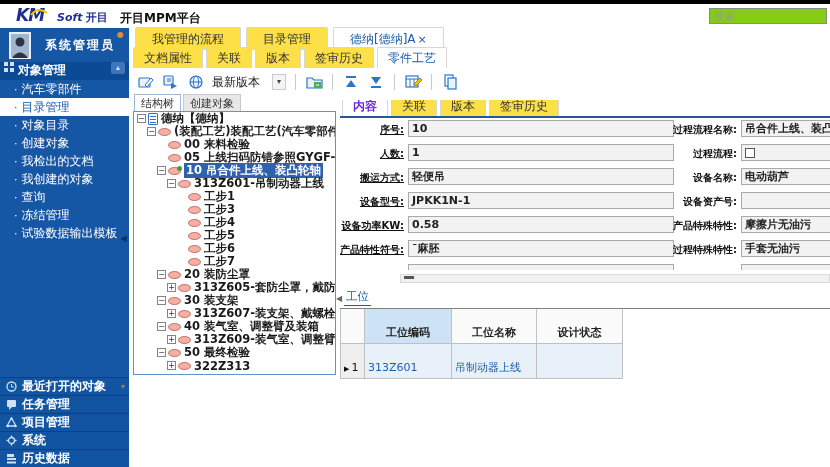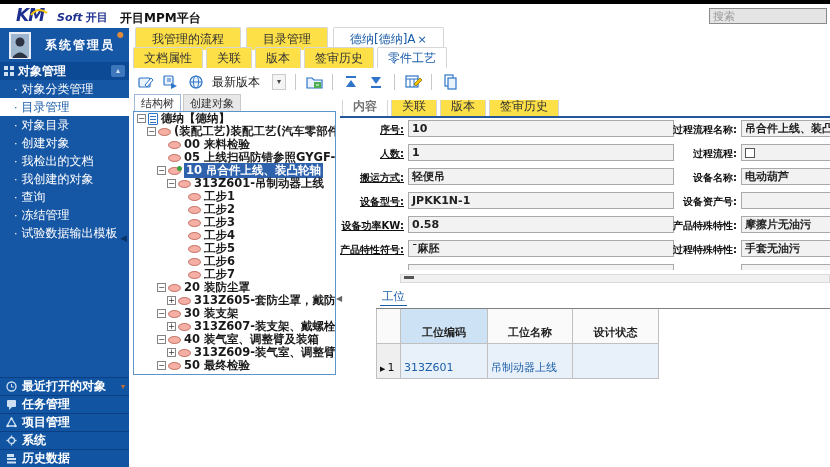--- a/index.html
+++ b/index.html
@@ -8,28 +8,28 @@
   
   #top-strip{position:absolute;left:0;top:0;width:830px;height:4px;background:#000;}
   #header{position:absolute;left:0;top:4px;width:830px;height:24px;background:#fff;}
   #logo{position:absolute;left:16px;top:1px;display:flex;align-items:baseline;}
   .lg-km{font-style:italic;font-weight:900;font-size:17px;color:#1D2F8F;letter-spacing:-1px;position:relative;}
   .lg-swoosh{position:absolute;left:14px;top:3px;}
   .lg-soft{font-style:italic;font-weight:bold;font-size:11px;color:#1D2F8F;margin-left:13px;}
   .lg-kaimu{font-weight:bold;font-size:11px;color:#1D2F8F;margin-left:3px;}
   #app-title{position:absolute;left:120px;top:6px;font-weight:bold;font-size:12px;color:#111;}
   #search{position:absolute;right:3px;top:4px;width:110px;height:14px;border:1px solid #8A8A8A;
-          font-size:11px;padding:0 3px;color:#333;background:#e5e5e5;}
+          font-size:11px;padding:0 3px;color:#333;background:#84cc16;}
   #search::placeholder{color:#999;}
   
   #sidebar{position:absolute;left:0;top:28px;width:129px;height:439px;background:#1657A5;overflow:hidden;}
   #user-row{height:34px;display:flex;align-items:center;padding-left:9px;}
   #user-name{color:#fff;font-weight:bold;font-size:12px;margin-left:14px;letter-spacing:2px;}
   #pin-dot{position:absolute;left:117px;top:2px;color:#E08A3C;font-size:8px;}
-  .sect-head{height:18px;background:#0D4A95;display:flex;align-items:center;padding:0 4px;color:#fff;font-weight:bold;}
+  .sect-head{height:18px;background:#0D4A95;display:flex;padding:0 4px;color:#fff;font-weight:bold;}
   .sect-head .s-ico{margin-right:4px;display:inline-flex;}
   .sect-head .s-arrow{margin-left:auto;width:14px;height:12px;background:#3C77BC;border-radius:2px;
         color:#CFE0F2;font-size:8px;line-height:12px;text-align:center;}
   .menu-item{height:18px;line-height:18px;color:#fff;padding-left:14px;white-space:nowrap;cursor:pointer;}
   .menu-item .bullet{margin-right:4px;font-size:11px;}
   .menu-item.sel{background:#fff;color:#1A5CA8;font-weight:normal;}
   #side-collapse{position:absolute;left:120px;top:205px;color:#0A3468;font-size:9px;}
   #bottom-menu{position:absolute;left:0;bottom:0;width:129px;}
   .bitem{height:17px;display:flex;align-items:center;gap:5px;padding-left:6px;color:#fff;font-weight:bold;
          border-top:1px solid #0A3E85;background:#1155A2;}
@@ -70,37 +70,37 @@
   .ticon.grn:after{content:"";position:absolute;right:-2px;top:-2px;width:5px;height:5px;background:#3EA13E;border-radius:50%;}
   .tlabel{font-weight:bold;font-size:11.5px;color:#1A1A1A;}
   .tnode.sel .tlabel{background:#2F62AD;color:#fff;padding:0 2px;}
   .lv0{padding-left:3px;} .lv1{padding-left:13px;} .lv2{padding-left:23px;} .lv3{padding-left:33px;} .lv4{padding-left:43px;}
   #splitter{position:absolute;left:203px;top:0;width:5px;height:371px;}
   #splitter .sp-arrow{position:absolute;left:0;top:198px;color:#666;font-size:8px;}
   
   #detail-panel{position:absolute;left:207px;top:4px;right:0;bottom:0;overflow:hidden;}
   #detail-tabs{display:flex;align-items:flex-end;height:16px;gap:3px;padding-left:2px;}
   #detail-tabs .tab{padding:1px 10px 1px;}
-  #detail-tabs .tab.dactive{background:#fff;color:#737373;font-weight:bold;}
+  #detail-tabs .tab.dactive{background:#fff;color:#6d28d9;font-weight:bold;}
   #dline{height:2px;background:#24569B;}
   #form{position:relative;height:154px;overflow:hidden;}
   .frow{position:relative;height:24px;}
   .flabel{position:absolute;top:5px;font-size:10px;font-weight:bold;color:#111;white-space:nowrap;text-align:right;}
   .llab{left:0;width:64px;text-decoration:underline;}
   .rlab{left:310px;width:87px;}
   .finput{position:absolute;top:2px;height:15px;border:1px solid #A9A9A9;background:#F2F2F2;
           font-size:11px;font-weight:bold;color:#222;line-height:15px;padding:0 3px;white-space:nowrap;overflow:hidden;}
   .lin{left:68px;width:258px;}
   .rin{left:401px;width:90px;}
   .cb{display:inline-block;width:8px;height:8px;border:1px solid #555;background:#fff;margin-top:3px;}
   .frow.partial{height:8px;overflow:hidden;}
   #hscroll{position:relative;margin-top:2px;margin-left:60px;height:7px;background:#F1F1F1;border:1px solid #DADADA;}
   #hscroll .thumb{position:absolute;left:3px;top:1px;width:10px;height:3px;background:#555;}
   
-  #station{position:relative;margin-top:6px;margin-left:36px;}
+  #station{position:relative;margin-top:6px;}
   #station-title{display:inline-block;margin-left:4px;color:#1A5BA8;font-size:11.5px;border-bottom:1px solid #1A5BA8;
       padding:0 2px 1px;cursor:pointer;}
   #station-rule{height:1px;background:#808080;margin-top:2px;}
   .strow{display:flex;font-size:11px;}
   .scell{box-sizing:border-box;border-right:1px solid #C0C0C0;border-bottom:1px solid #C0C0C0;height:14px;line-height:13px;
          padding:17px 3px;overflow:hidden;white-space:nowrap;}
   .c-sel{width:25px;background:#EFEFEF;border-left:1px solid #C0C0C0;}
   .c-code{width:87px;} .c-name{width:85px;} .c-status{width:86px;}
   .sthead .scell{font-weight:bold;color:#222;background:#FAFAFA;text-align:center;}
   .sthead .c-code{background:#CDE2F5;}
@@ -143,21 +143,21 @@
         <svg width="10" height="10">
             <rect x="0" y="0" width="4" height="4" fill="#CFE0F2"></rect>
             <rect x="6" y="0" width="4" height="4" fill="#CFE0F2"></rect>
             <rect x="0" y="6" width="4" height="4" fill="#CFE0F2"></rect>
             <rect x="6" y="6" width="4" height="4" fill="#CFE0F2"></rect>
           </svg>
       </span>
       <span>对象管理</span>
       <span class="s-arrow">▴</span>
     </div>
-    <div class="menu-item"><span class="bullet">·</span><span>对象分类管理</span></div>
+    <div class="menu-item"><span class="bullet">·</span><span>汽车零部件</span></div>
     <div class="menu-item sel"><span class="bullet">·</span><span>目录管理</span></div>
     <div class="menu-item"><span class="bullet">·</span><span>对象目录</span></div>
     <div class="menu-item"><span class="bullet">·</span><span>创建对象</span></div>
     <div class="menu-item"><span class="bullet">·</span><span>我检出的文档</span></div>
     <div class="menu-item"><span class="bullet">·</span><span>我创建的对象</span></div>
     <div class="menu-item"><span class="bullet">·</span><span>查询</span></div>
     <div class="menu-item"><span class="bullet">·</span><span>冻结管理</span></div>
     <div class="menu-item"><span class="bullet">·</span><span>试验数据输出模板</span></div>
     <span id="side-collapse">◀</span>
     <div id="bottom-menu">
@@ -318,25 +318,20 @@
               <span class="tlabel">313Z601-吊制动器上线</span>
             </div>
           <div class="tnode lv4">
               <span class="exp none"></span>
               <span class="ticon"></span>
               <span class="tlabel">工步1</span>
             </div>
           <div class="tnode lv4">
               <span class="exp none"></span>
               <span class="ticon"></span>
-              <span class="tlabel">工步2</span>
-            </div>
-          <div class="tnode lv4">
-              <span class="exp none"></span>
-              <span class="ticon"></span>
               <span class="tlabel">工步3</span>
             </div>
           <div class="tnode lv4">
               <span class="exp none"></span>
               <span class="ticon"></span>
               <span class="tlabel">工步4</span>
             </div>
           <div class="tnode lv4">
               <span class="exp none"></span>
               <span class="ticon"></span>

